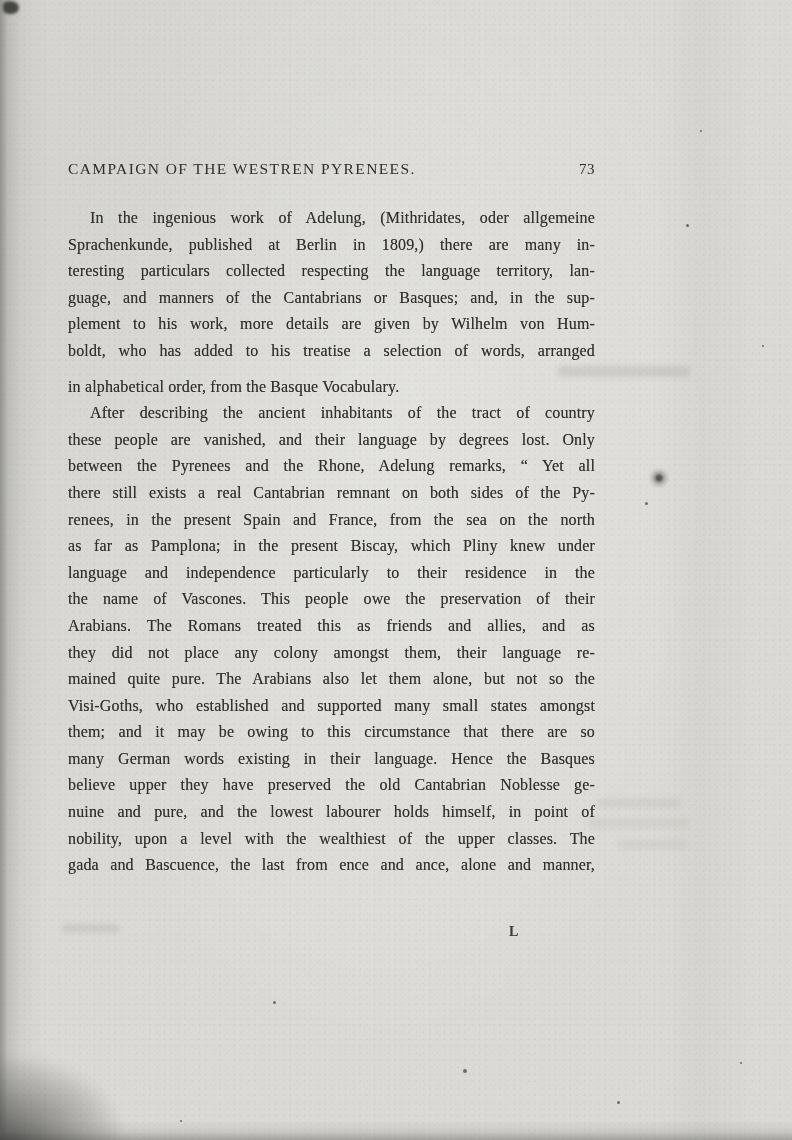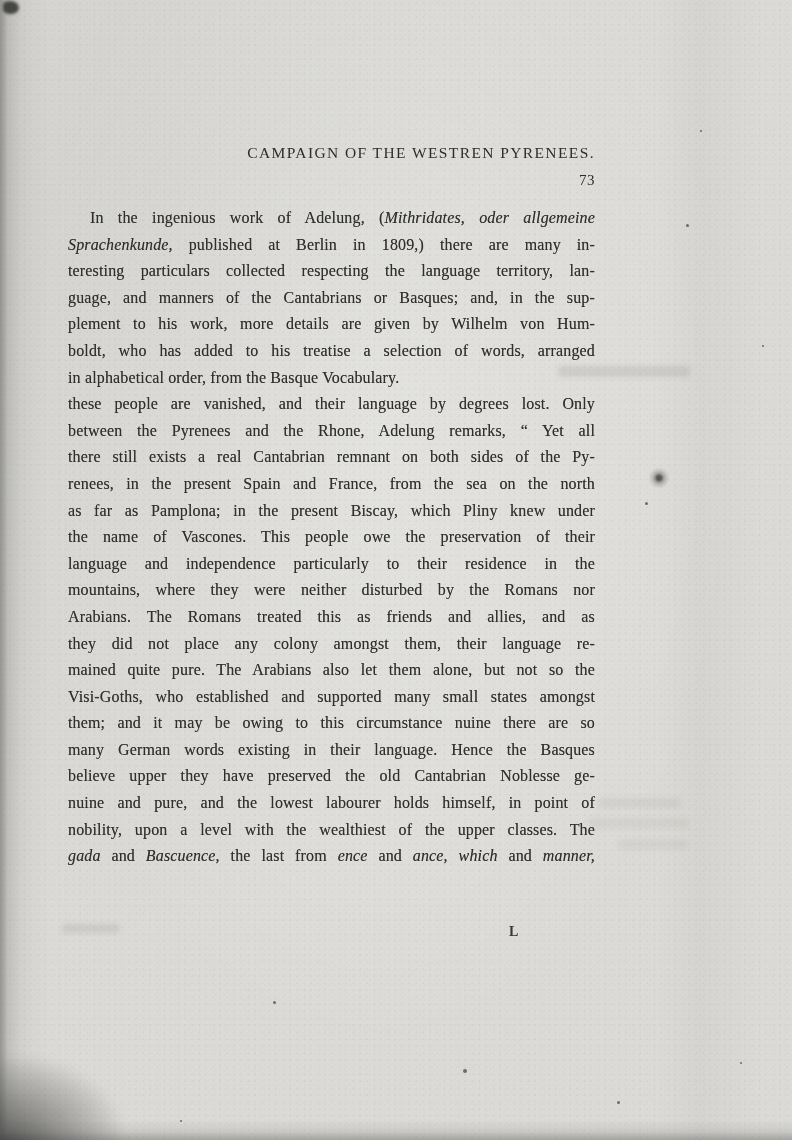--- a/index.html
+++ b/index.html
@@ -43,43 +43,42 @@
     background: radial-gradient(ellipse at 25% 80%,
       rgba(38,38,36,0.65), rgba(85,85,83,0.25) 55%, transparent 75%);
     filter: blur(4px);
   }
   .corner-nick-tl {
     position: absolute; left: 3px; top: 1px; width: 16px; height: 13px;
     background: rgba(48,48,46,0.85); border-radius: 40% 60% 55% 45%;
     filter: blur(1.5px);
   }
   .header-title {
-    position: absolute; left: 68px; width: 527px; top: 144px;
-    text-align: right;
+    position: absolute; left: 68px; width: 527px; top: 160px;
+    text-align: left;
     font-size: 15.5px; letter-spacing: 1.4px;
     color: #2f2d29;
   }
   .page-number {
     position: absolute; left: 68px; width: 527px; top: 161px;
     text-align: right;
     font-size: 15px; letter-spacing: 0.5px;
     color: #2f2d29;
-    margin-top: 11px;
   }
   .text-block {
     position: absolute; left: 68px; top: 205px; width: 527px;
     font-size: 16px; line-height: 26.6px; letter-spacing: 0.15px;
     color: #302f2c;
     text-shadow: 0 0 0.4px rgba(48,47,44,0.55);
   }
   .paragraph { margin: 0; }
   .line { text-align: justify; text-align-last: justify; }
   .line.indent { text-indent: 22px; }
-  .line.lastline { text-align-last: left; }
-  .it { font-style: italic; }
+  .line.lastline { text-align-last: left; margin-top: 9px; }
+  .it { }
   .signature-mark {
     position: absolute; left: 509px; top: 924px;
     font-size: 14px; font-weight: 600; color: #39372f;
     letter-spacing: 0.5px;
   }
   
   .speck { position: absolute; background: rgba(60,60,58,0.7); border-radius: 50%; }
   .blot {
     position: absolute; left: 649px; top: 468px; width: 20px; height: 20px;
     background: radial-gradient(circle,
@@ -106,38 +105,38 @@
       <div class="paragraph">
         <div class="line indent"><span>In the ingenious work of Adelung, (</span><span class="it">Mithridates, oder allgemeine</span></div>
         <div class="line"><span class="it">Sprachenkunde,</span><span> published at Berlin in 1809,) there are many in-</span></div>
         <div class="line"><span>teresting particulars collected respecting the language territory, lan-</span></div>
         <div class="line"><span>guage, and manners of the Cantabrians or Basques; and, in the sup-</span></div>
         <div class="line"><span>plement to his work, more details are given by Wilhelm von Hum-</span></div>
         <div class="line"><span>boldt, who has added to his treatise a selection of words, arranged</span></div>
         <div class="line lastline"><span>in alphabetical order, from the Basque Vocabulary.</span></div>
       </div>
       <div class="paragraph">
+        <div class="line indent"><span>After describing the ancient inhabitants of the tract of country</span></div>
         <div class="line"><span>these people are vanished, and their language by degrees lost.  Only</span></div>
         <div class="line"><span>between the Pyrenees and the Rhone, Adelung remarks, “ Yet all</span></div>
         <div class="line"><span>there still exists a real Cantabrian remnant on both sides of the Py-</span></div>
         <div class="line"><span>renees, in the present Spain and France, from the sea on the north</span></div>
         <div class="line"><span>as far as Pamplona; in the present Biscay, which Pliny knew under</span></div>
+        <div class="line"><span>language and independence particularly to their residence in the</span></div>
         <div class="line"><span>the name of Vascones.  This people owe the preservation of their</span></div>
-        <div class="line"><span>language and independence particularly to their residence in the</span></div>
-        <div class="line"><span>mountains, where they were neither disturbed by the Romans nor</span></div>
         <div class="line"><span>Arabians.  The Romans treated this as friends and allies, and as</span></div>
         <div class="line"><span>they did not place any colony amongst them, their language re-</span></div>
         <div class="line"><span>mained quite pure. The Arabians also let them alone, but not so the</span></div>
         <div class="line"><span>Visi-Goths, who established and supported many small states amongst</span></div>
-        <div class="line"><span>them; and it may be owing to this circumstance nuine there are so</span></div>
+        <div class="line"><span>them; and it may be owing to this circumstance that there are so</span></div>
         <div class="line"><span>many German words existing in their language.  Hence the Basques</span></div>
         <div class="line"><span>believe upper they have preserved the old Cantabrian Noblesse ge-</span></div>
         <div class="line"><span>nuine and pure, and the lowest labourer holds himself, in point of</span></div>
         <div class="line"><span>nobility, upon a level with the wealthiest of the upper classes.  The</span></div>
-        <div class="line"><span class="it">gada</span><span> and </span><span class="it">Bascuence,</span><span> the last from </span><span class="it">ence</span><span> and </span><span class="it">ance,</span><span> </span><span class="it">which</span><span> and </span><span class="it">manner,</span></div>
+        <div class="line"><span class="it">gada</span><span> and </span><span class="it">Bascuence,</span><span> the last from </span><span class="it">ence</span><span> and </span><span class="it">ance,</span><span> </span><span class="it">alone</span><span> and </span><span class="it">manner,</span></div>
       </div>
     </div>
 
   <div class="signature-mark">L</div>
 
   <div class="smudge" style="left:558px; top:366px; width:132px; height:11px;"></div>
   <div class="smudge" style="left:62px; top:924px; width:58px; height:9px; background:rgba(112,112,110,0.14);"></div>
   <div class="smudge" style="left:598px; top:798px; width:82px; height:10px; background:rgba(118,118,116,0.10);"></div>
   <div class="smudge" style="left:588px; top:818px; width:100px; height:10px; background:rgba(118,118,116,0.09);"></div>
   <div class="smudge" style="left:618px; top:840px; width:70px; height:9px; background:rgba(118,118,116,0.08);"></div>

